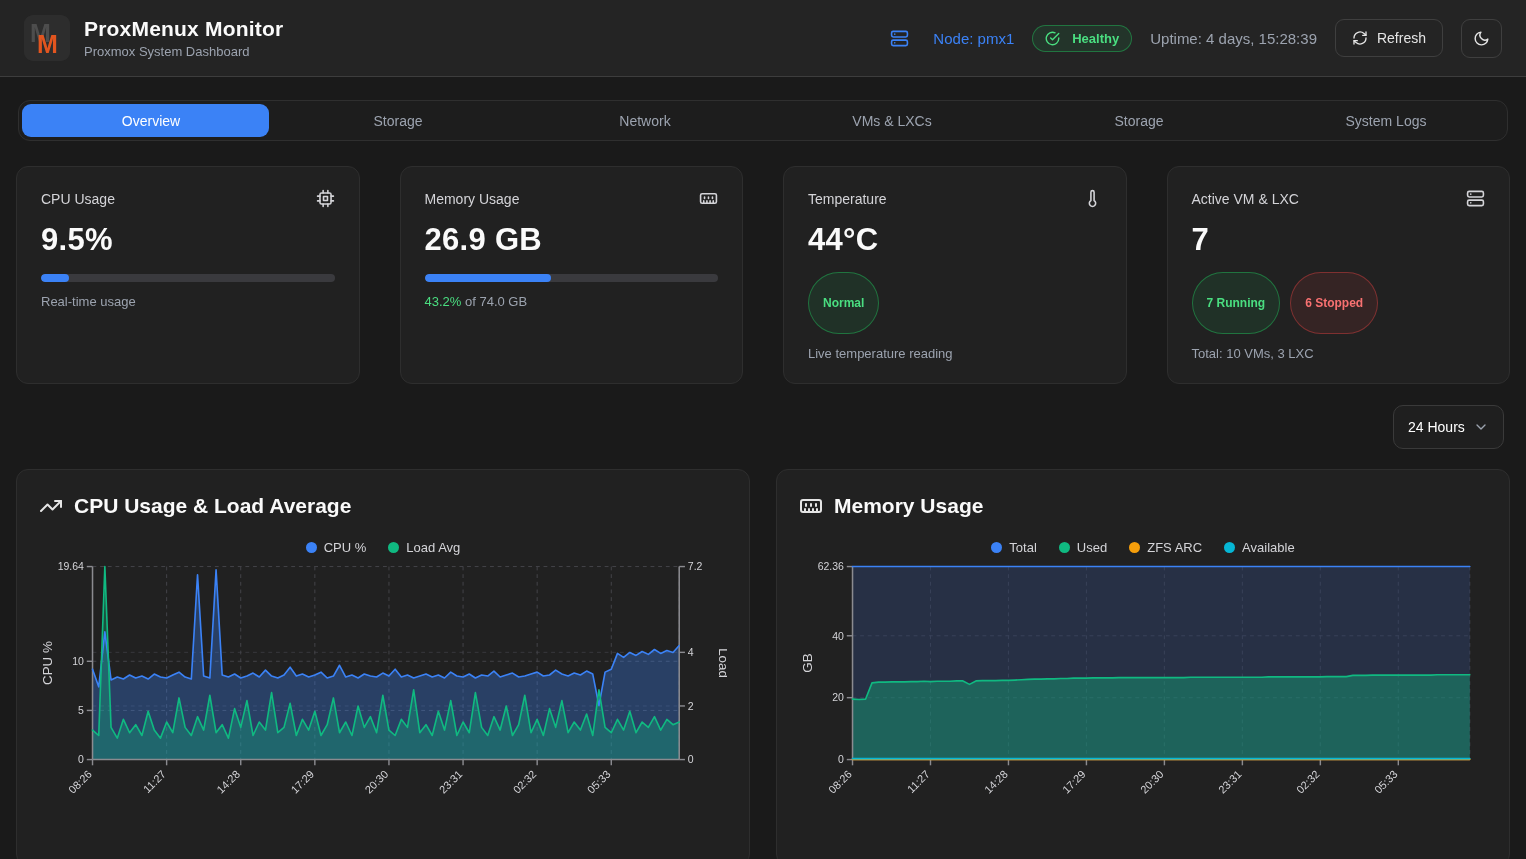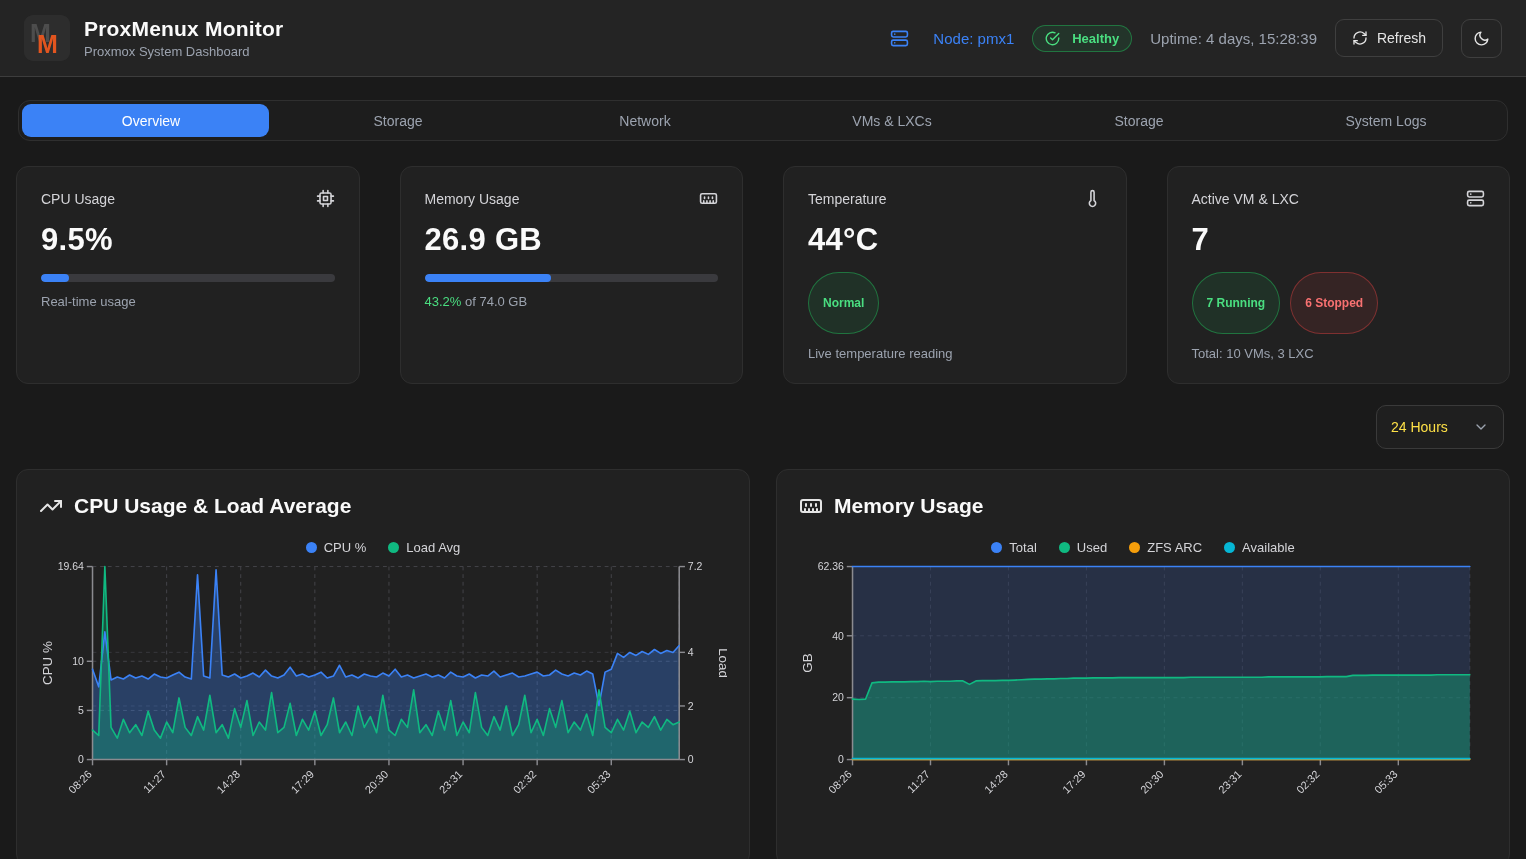--- a/index.html
+++ b/index.html
@@ -59,23 +59,23 @@
   .card-sub .pct-green { color: #4ade80; }
   .pill-row { display: flex; gap: 10px; margin-top: 14px; }
   .pill { font-size: 12px; font-weight: 700; padding: 23px 14px; border-radius: 999px; }
   .pill-green { color: #4ade80; background: rgba(34,197,94,.10); border: 1px solid rgba(34,197,94,.45); }
   .pill-red { color: #f87171; background: rgba(239,68,68,.10); border: 1px solid rgba(239,68,68,.40); }
   .tight { margin-top: 12px; }
   
   .range-row { display: flex; justify-content: flex-end; margin: 21px 22px 0; }
   .select {
     display: flex; align-items: center; justify-content: space-between; gap: 8px;
-    width: 128px; height: 44px; padding: 0 14px; cursor: pointer;
+    width: 111px; height: 44px; padding: 0 14px; cursor: pointer;
     background: #1f1f1f; border: 1px solid #3a3a3a; border-radius: 10px;
-    font-size: 14px; color: #fde047;
+    font-size: 14px; color: #ffffff;
   }
   .select .icon { color: #9ca3af; }
   
   .charts-row { display: grid; grid-template-columns: 1fr 1fr; gap: 26px; margin: 20px 16px 0; text-align: right; }
   .chart-card { height: 397px; padding: 24px 22px; }
   .chart-title-row { display: flex; align-items: center; gap: 11px; }
   .chart-title-row .icon { color: #e5e5e5; }
   .chart-title { font-size: 21px; font-weight: 700; color: #fafafa; }
   .legend { display: flex; justify-content: center; gap: 22px; margin-top: 22px; }
   .legend-item { display: flex; align-items: center; gap: 7px; font-size: 13px; color: #d4d4d8; }

